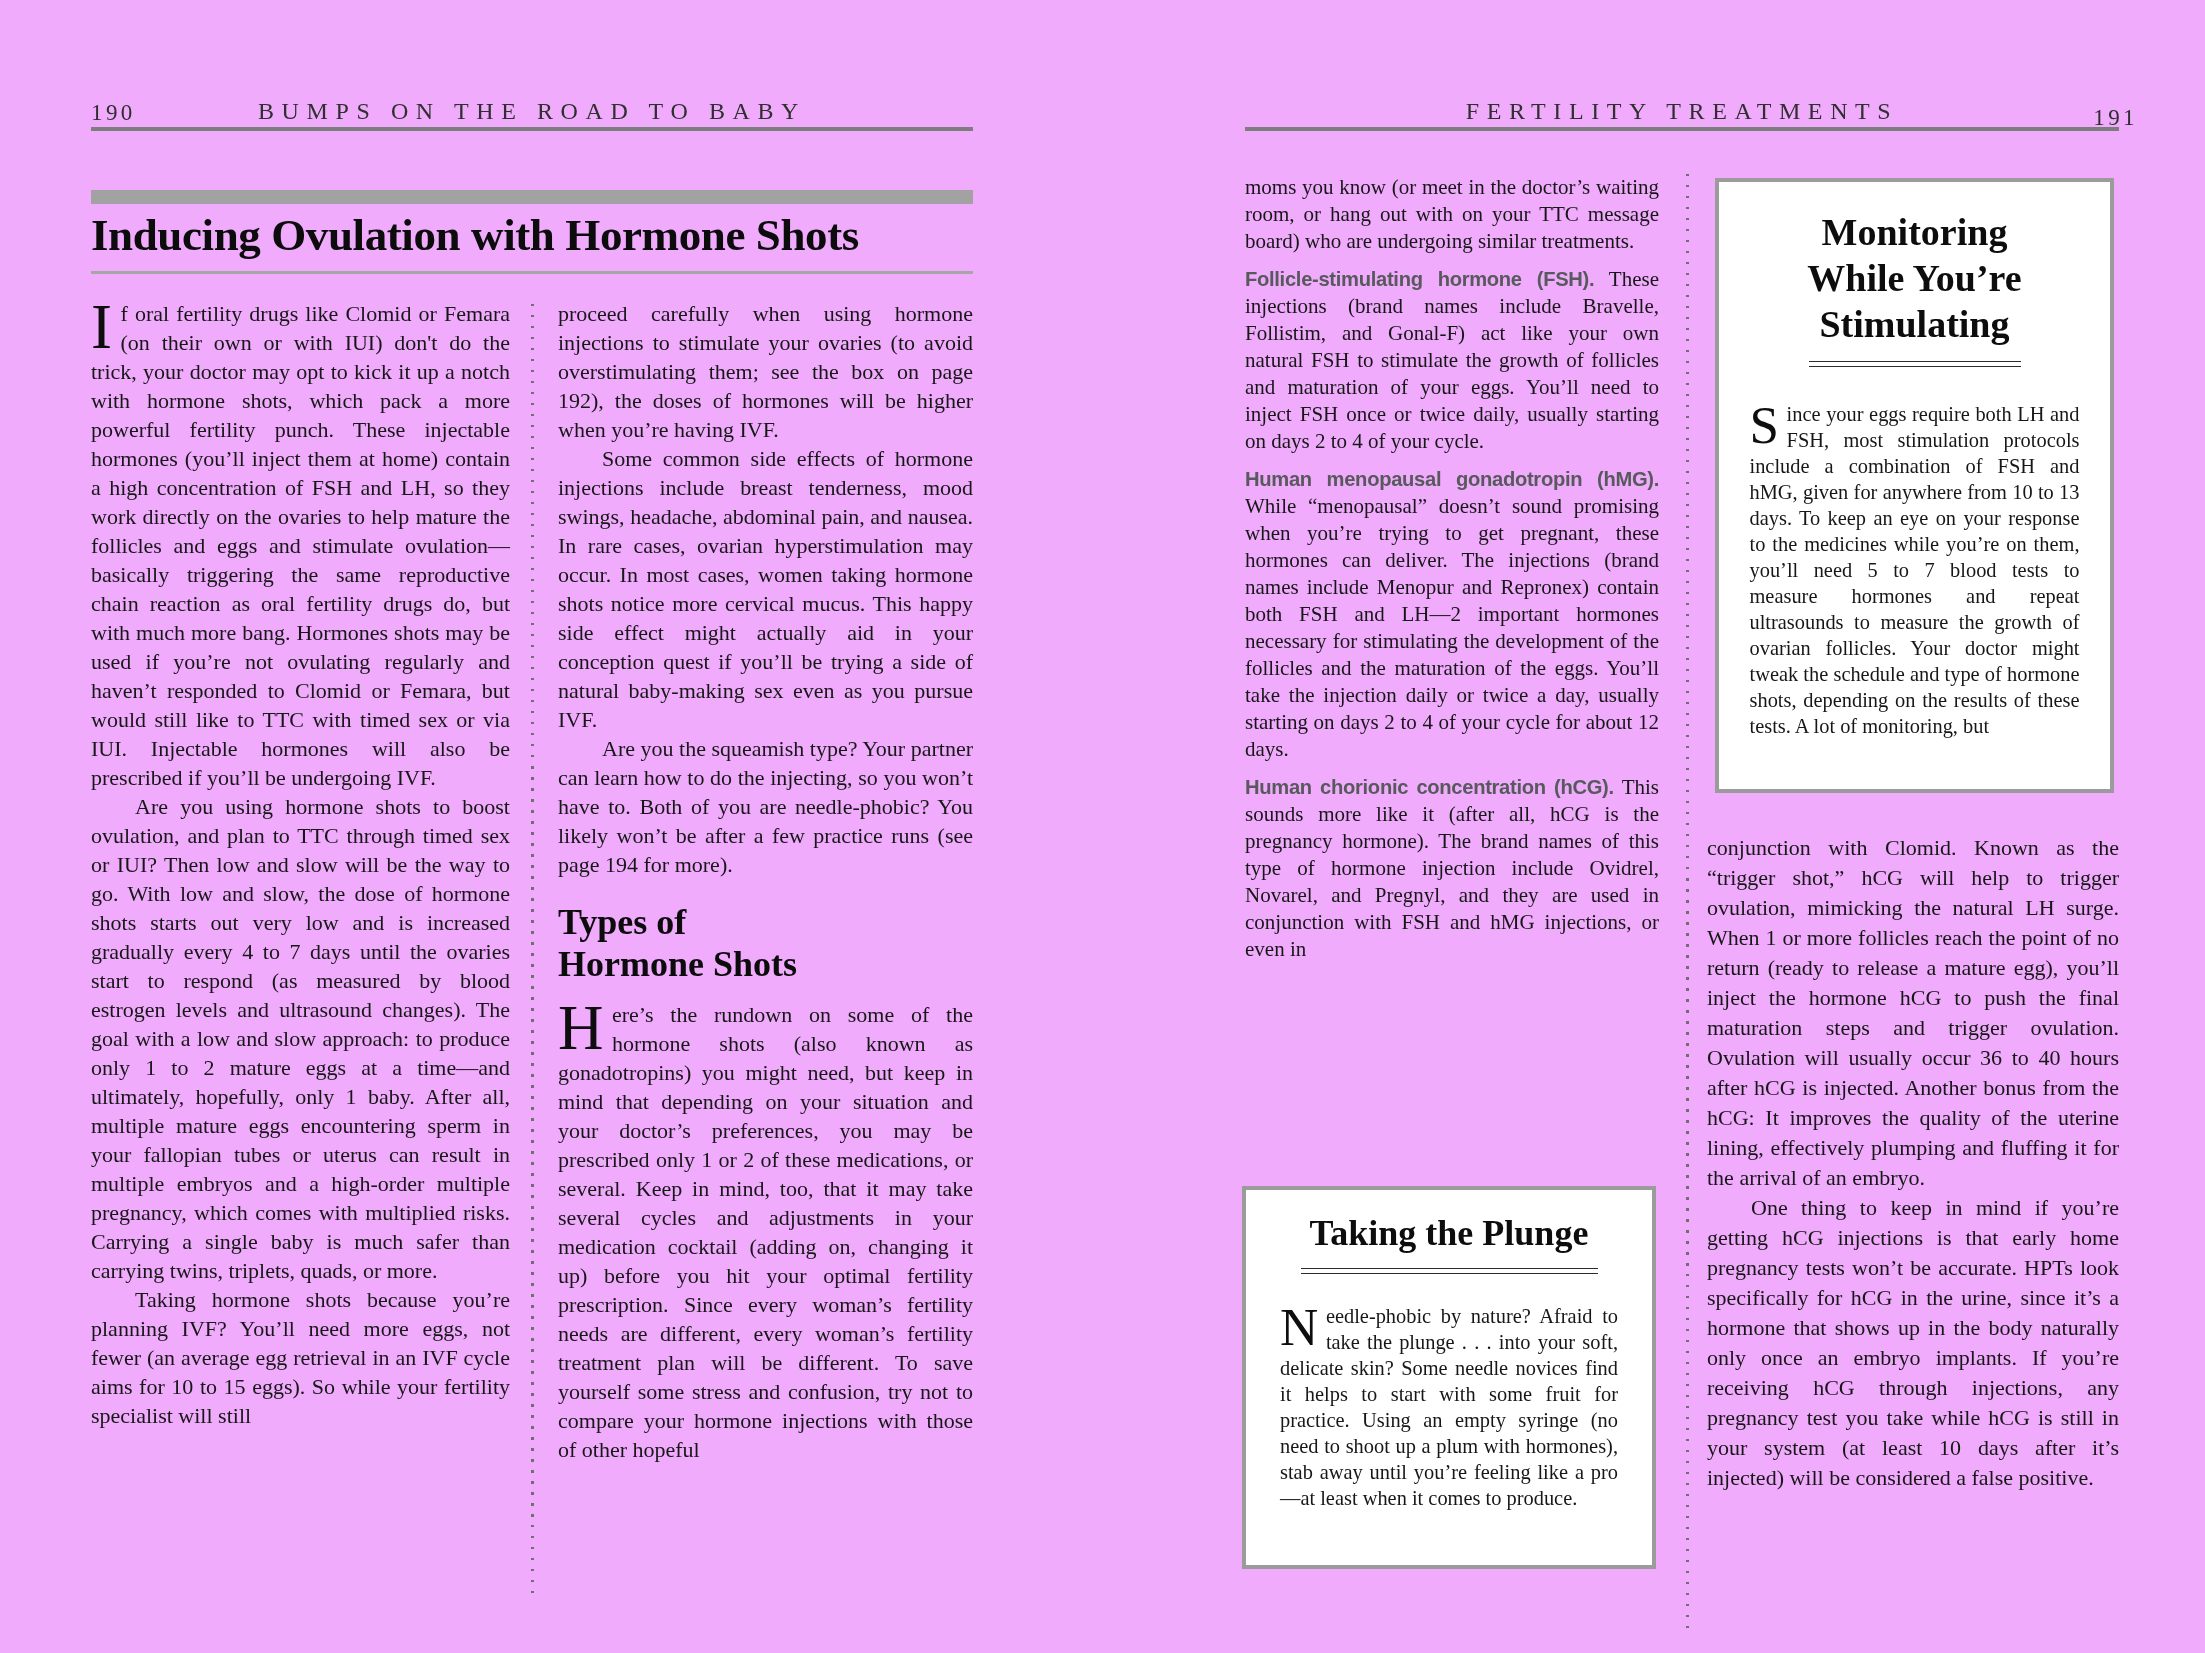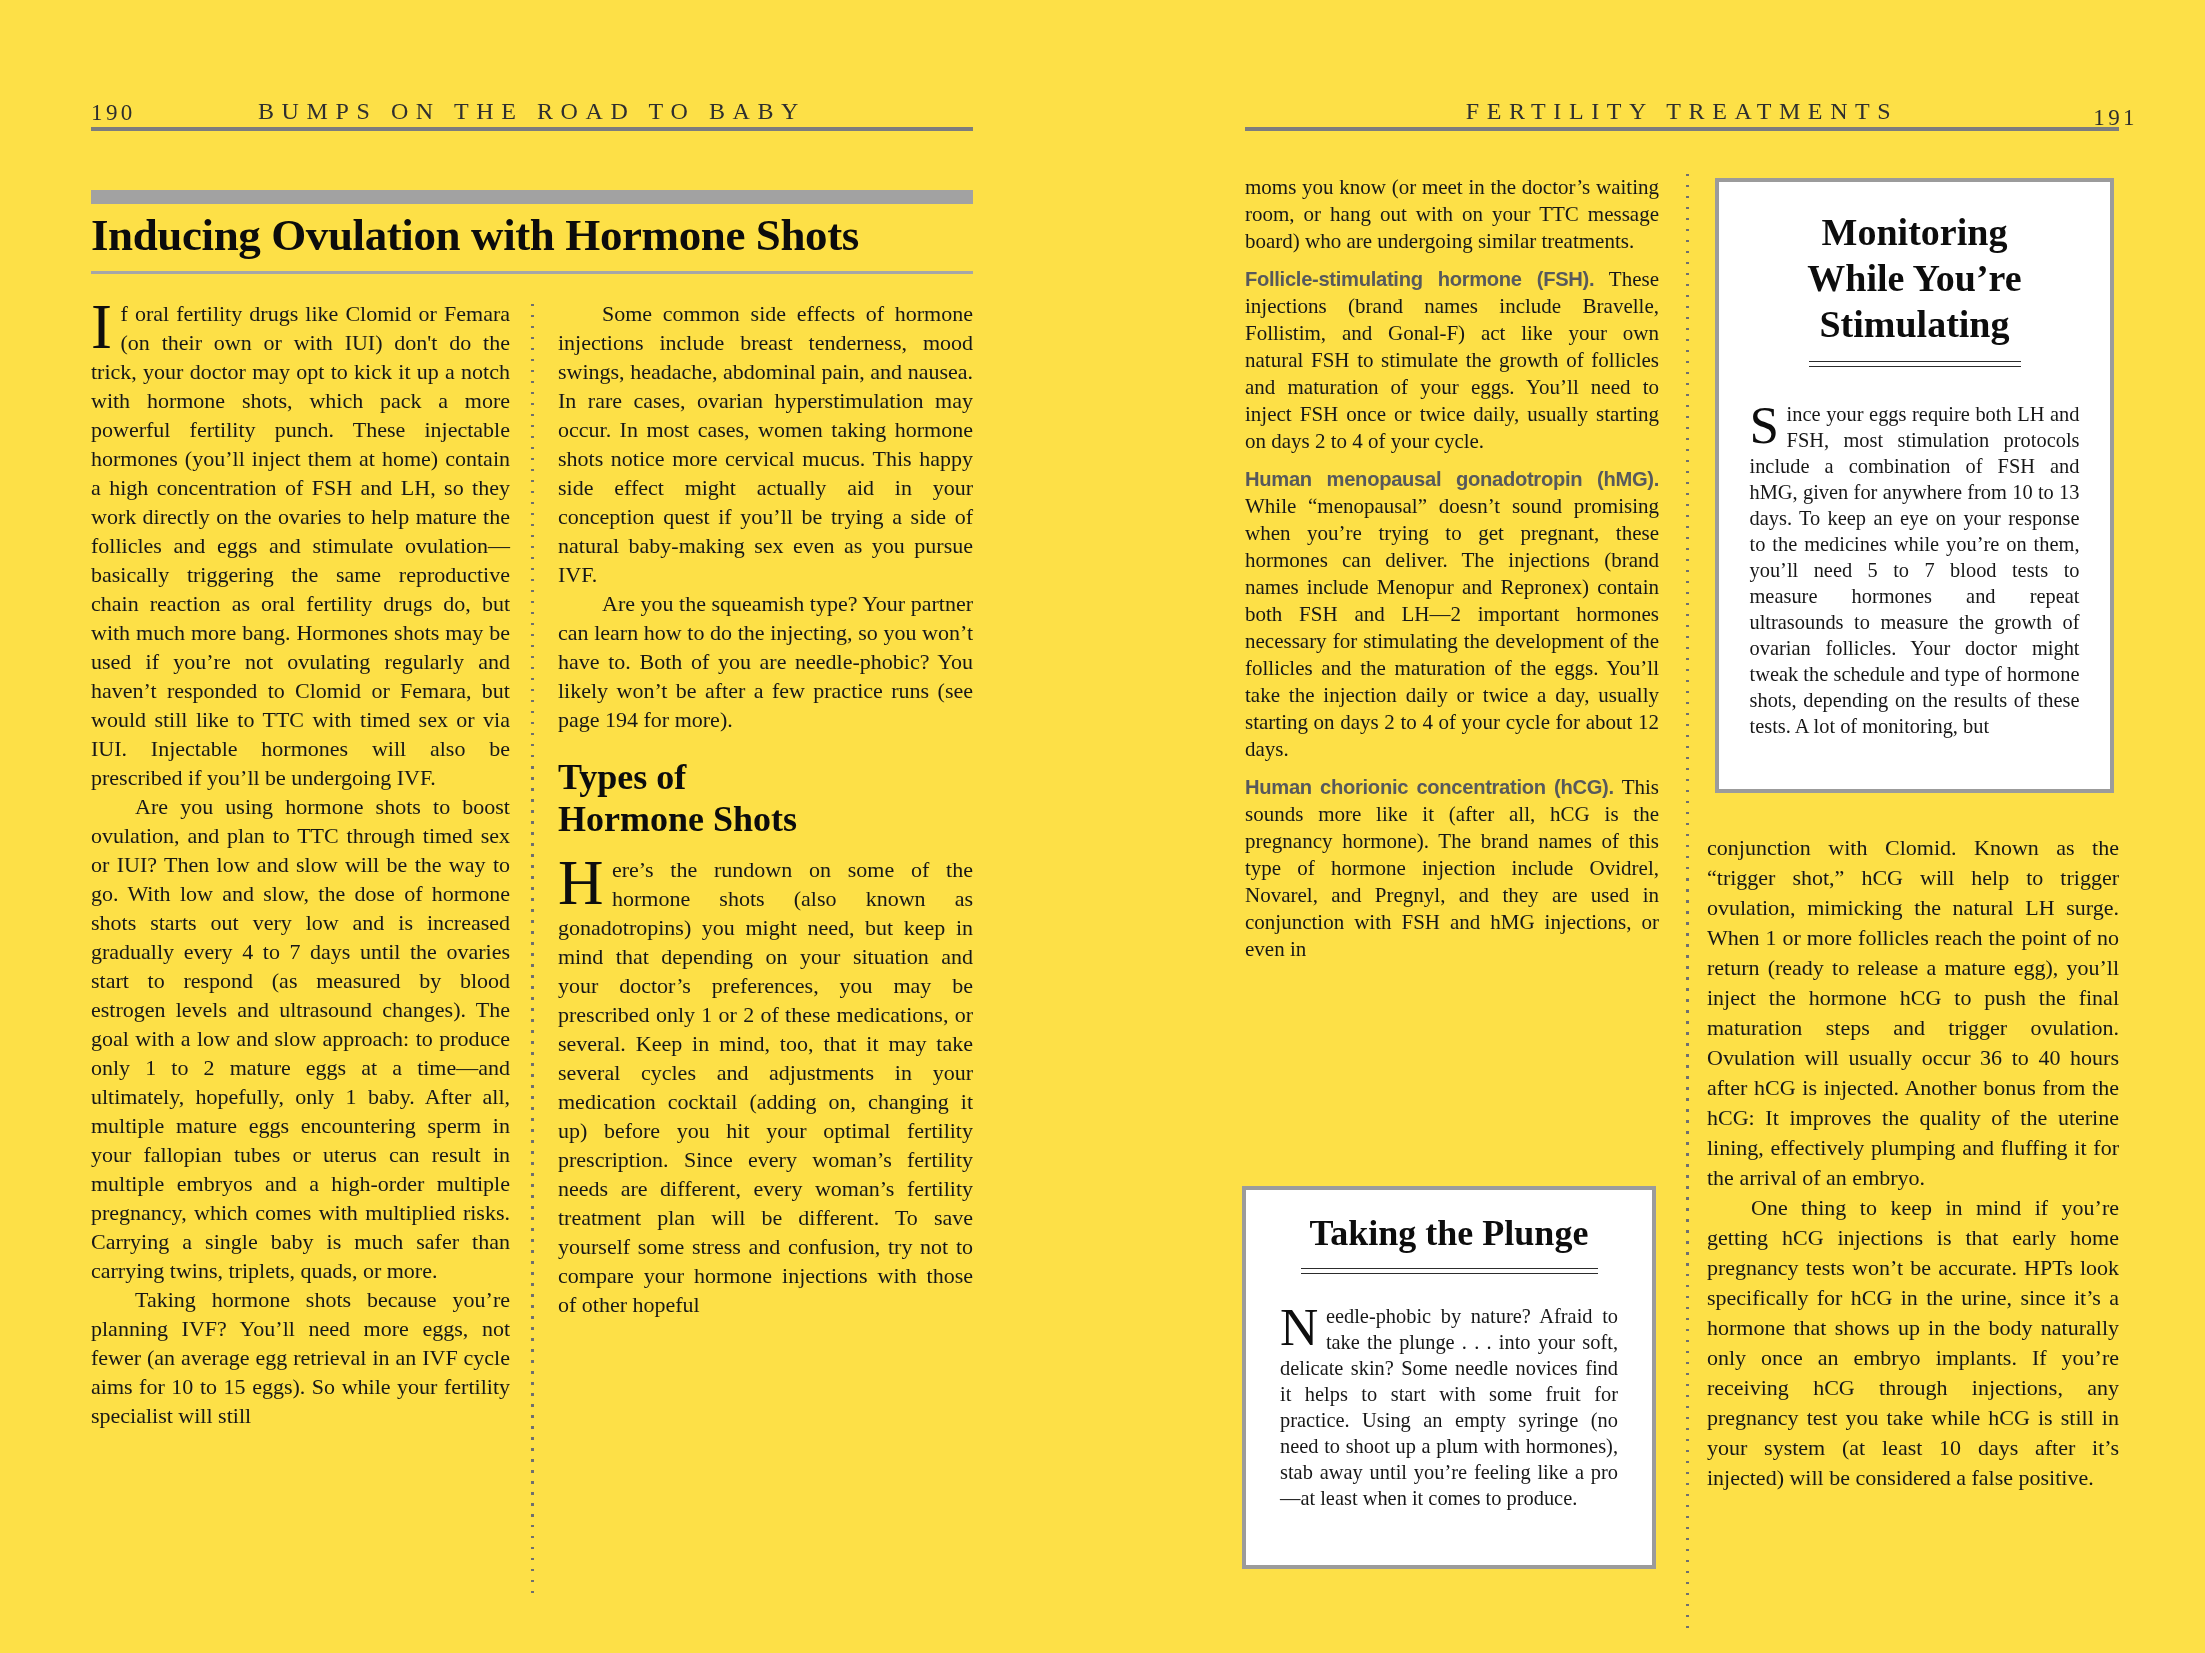--- a/index.html
+++ b/index.html
@@ -1,19 +1,19 @@
 <!DOCTYPE html>
 <html style="font-size:13.6px"><head>
 <meta charset="utf-8">
 <style>
   html,body{margin:0;padding:0;background:#ffffff;}
   .canvas{
     position:relative;
     width:2205px;height:1654px;
-    background:#fde047;
+    background:#f0abfc;
     font-family:"Liberation Serif","DejaVu Serif",serif;
     color:#1a1a1a;
     overflow:hidden;
   }
   
   .pagenum{
     position:absolute;
     font-size:23px;letter-spacing:3.4px;color:#2e2e2e;
   }
   .running-head{
@@ -122,20 +122,21 @@
 
   <div class="col fs-left" id="lp-c1">
     <p class="body"><span class="dropcap">I</span><span>f oral fertility drugs like Clomid or Femara (on their own or with IUI) don't do the trick, your doctor may opt to kick it up a notch with hormone shots, which pack a more powerful fertility punch. These injectable hormones (you’ll inject them at home) contain a high concentration of FSH and LH, so they work directly on the ovaries to help mature the follicles and eggs and stimulate ovulation—basically triggering the same reproductive chain reaction as oral fertility drugs do, but with much more bang. Hormones shots may be used if you’re not ovulating regularly and haven’t responded to Clomid or Femara, but would still like to TTC with timed sex or via IUI. Injectable hormones will also be prescribed if you’ll be undergoing IVF.</span></p>
     <p class="body indent">Are you using hormone shots to boost ovulation, and plan to TTC through timed sex or IUI? Then low and slow will be the way to go. With low and slow, the dose of hormone shots starts out very low and is increased gradually every 4 to 7 days until the ovaries start to respond (as measured by blood estrogen levels and ultrasound changes). The goal with a low and slow approach: to produce only 1 to 2 mature eggs at a time—and ultimately, hopefully, only 1 baby. After all, multiple mature eggs encountering sperm in your fallopian tubes or uterus can result in multiple embryos and a high-order multiple pregnancy, which comes with multiplied risks. Carrying a single baby is much safer than carrying twins, triplets, quads, or more.</p>
     <p class="body indent">Taking hormone shots because you’re planning IVF? You’ll need more eggs, not fewer (an average egg retrieval in an IVF cycle aims for 10 to 15 eggs). So while your fertility specialist will still</p>
   </div>
 
   <div class="dotted" id="div-left"></div>
 
   <div class="col fs-left" id="lp-c2">
+    <p class="body">proceed carefully when using hormone injections to stimulate your ovaries (to avoid overstimulating them; see the box on page 192), the doses of hormones will be higher when you’re having IVF.</p>
     <p class="body indent">Some common side effects of hormone injections include breast tenderness, mood swings, headache, abdominal pain, and nausea. In rare cases, ovarian hyperstimulation may occur. In most cases, women taking hormone shots notice more cervical mucus. This happy side effect might actually aid in your conception quest if you’ll be trying a side of natural baby-making sex even as you pursue IVF.</p>
     <p class="body indent">Are you the squeamish type? Your partner can learn how to do the injecting, so you won’t have to. Both of you are needle-phobic? You likely won’t be after a few practice runs (see page 194 for more).</p>
     <h2 class="section-heading">Types of
 Hormone Shots</h2>
     <p class="body"><span class="dropcap">H</span><span>ere’s the rundown on some of the hormone shots (also known as gonadotropins) you might need, but keep in mind that depending on your situation and your doctor’s preferences, you may be prescribed only 1 or 2 of these medications, or several. Keep in mind, too, that it may take several cycles and adjustments in your medication cocktail (adding on, changing it up) before you hit your optimal fertility prescription. Since every woman’s fertility needs are different, every woman’s fertility treatment plan will be different. To save yourself some stress and confusion, try not to compare your hormone injections with those of other hopeful</span></p>
   </div>
 
   <div class="running-head" id="rh-right">FERTILITY TREATMENTS</div>
   <div class="pagenum" id="pn-191">191</div>
   <div class="rule" id="rule-head-right"></div>

